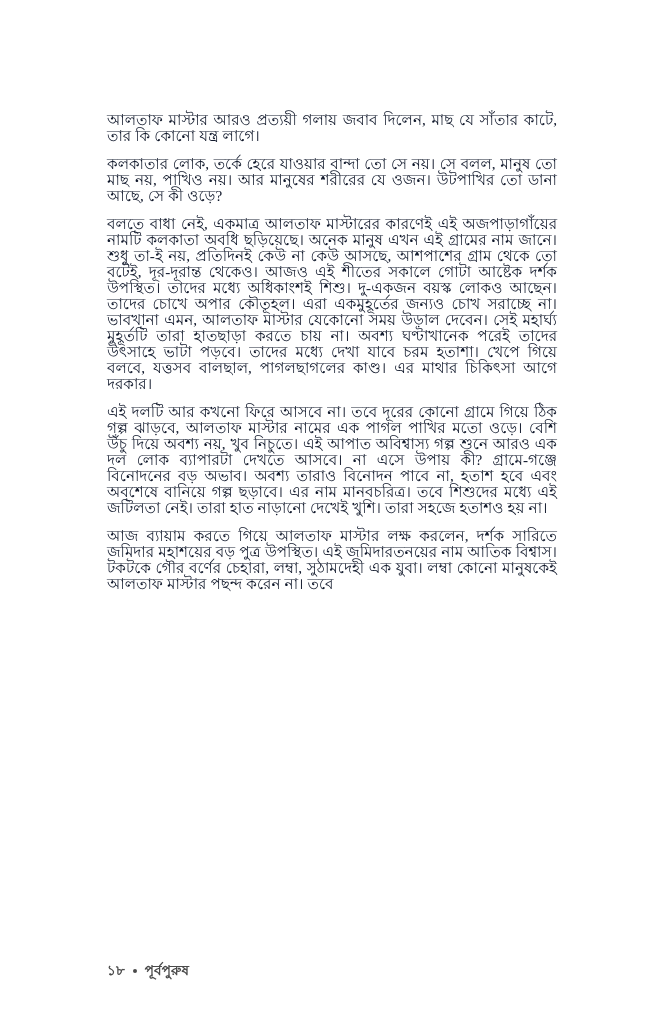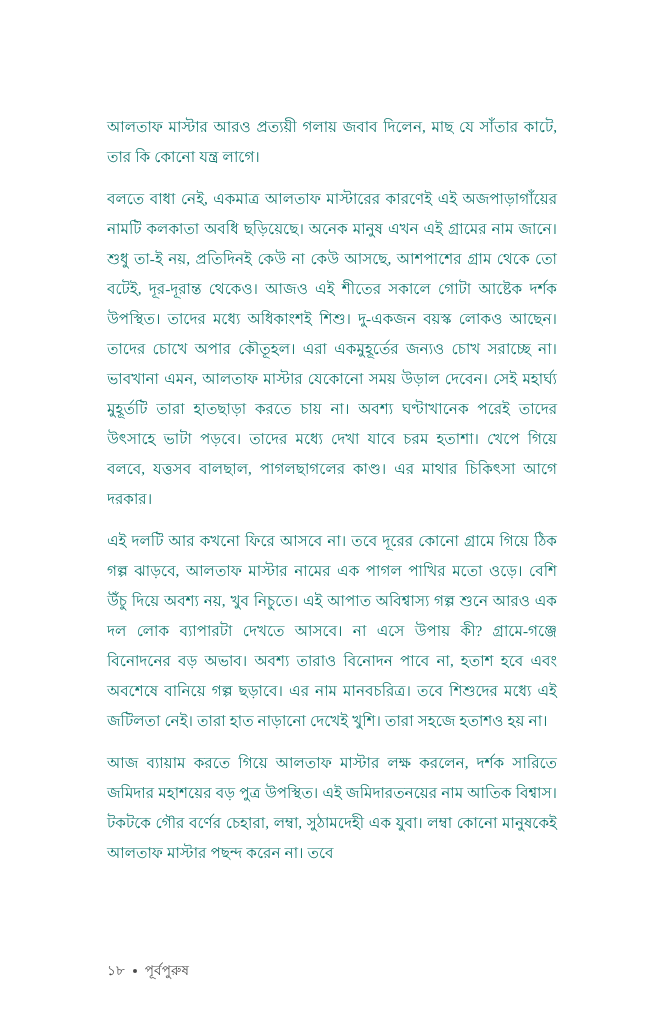--- a/index.html
+++ b/index.html
@@ -23,24 +23,24 @@
   }
   .text-column {
     position: absolute;
     left: 107px;
     top: 112px;
     width: 450px;
   }
   .para {
     margin: 0 0 12px 0;
     font-size: 15.2px;
-    line-height: 30px;
+    line-height: 16px;
     text-align: justify;
     text-justify: inter-word;
-    color: #0f766e;
+    color: #0f172a;
     word-spacing: 0.02em;
     -webkit-font-smoothing: antialiased;
   }
   .para:last-of-type {
     margin-bottom: 4px;
   }
   .footer {
     position: absolute;
     left: 107px;
     bottom: 44px;
@@ -57,29 +57,31 @@
     width: 4px;
     height: 4px;
     border-radius: 50%;
     background: #4a4a4a;
     margin: 0 2px;
     flex: 0 0 auto;
   }
   .footer .folio,
   .footer .book-title {
     white-space: nowrap;
+    font-weight: bold;
   }
 </style>
 </head>
 <body>
 
 <div class="page">
 
   <div class="text-column">
     <p class="para">আলতাফ মাস্টার আরও প্রত্যয়ী গলায় জবাব দিলেন, মাছ যে সাঁতার কাটে, তার কি কোনো যন্ত্র লাগে।</p>
+    <p class="para">কলকাতার লোক, তর্কে হেরে যাওয়ার বান্দা তো সে নয়। সে বলল, মানুষ তো মাছ নয়, পাখিও নয়। আর মানুষের শরীরের যে ওজন। উটপাখির তো ডানা আছে, সে কী ওড়ে?</p>
     <p class="para">বলতে বাধা নেই, একমাত্র আলতাফ মাস্টারের কারণেই এই অজপাড়াগাঁয়ের নামটি কলকাতা অবধি ছড়িয়েছে। অনেক মানুষ এখন এই গ্রামের নাম জানে। শুধু তা-ই নয়, প্রতিদিনই কেউ না কেউ আসছে, আশপাশের গ্রাম থেকে তো বটেই, দূর-দূরান্ত থেকেও। আজও এই শীতের সকালে গোটা আষ্টেক দর্শক উপস্থিত। তাদের মধ্যে অধিকাংশই শিশু। দু-একজন বয়স্ক লোকও আছেন। তাদের চোখে অপার কৌতূহল। এরা একমুহূর্তের জন্যও চোখ সরাচ্ছে না। ভাবখানা এমন, আলতাফ মাস্টার যেকোনো সময় উড়াল দেবেন। সেই মহার্ঘ্য মুহূর্তটি তারা হাতছাড়া করতে চায় না। অবশ্য ঘণ্টাখানেক পরেই তাদের উৎসাহে ভাটা পড়বে। তাদের মধ্যে দেখা যাবে চরম হতাশা। খেপে গিয়ে বলবে, যত্তসব বালছাল, পাগলছাগলের কাণ্ড। এর মাথার চিকিৎসা আগে দরকার।</p>
     <p class="para">এই দলটি আর কখনো ফিরে আসবে না। তবে দূরের কোনো গ্রামে গিয়ে ঠিক গল্প ঝাড়বে, আলতাফ মাস্টার নামের এক পাগল পাখির মতো ওড়ে। বেশি উঁচু দিয়ে অবশ্য নয়, খুব নিচুতে। এই আপাত অবিশ্বাস্য গল্প শুনে আরও এক দল লোক ব্যাপারটা দেখতে আসবে। না এসে উপায় কী? গ্রামে-গঞ্জে বিনোদনের বড় অভাব। অবশ্য তারাও বিনোদন পাবে না, হতাশ হবে এবং অবশেষে বানিয়ে গল্প ছড়াবে। এর নাম মানবচরিত্র। তবে শিশুদের মধ্যে এই জটিলতা নেই। তারা হাত নাড়ানো দেখেই খুশি। তারা সহজে হতাশও হয় না।</p>
     <p class="para">আজ ব্যায়াম করতে গিয়ে আলতাফ মাস্টার লক্ষ করলেন, দর্শক সারিতে জমিদার মহাশয়ের বড় পুত্র উপস্থিত। এই জমিদারতনয়ের নাম আতিক বিশ্বাস। টকটকে গৌর বর্ণের চেহারা, লম্বা, সুঠামদেহী এক যুবা। লম্বা কোনো মানুষকেই আলতাফ মাস্টার পছন্দ করেন না। তবে</p>
   </div>
 
   <div class="footer">
     <span class="folio">১৮</span>
     <span class="sep-dot"></span>
     <span class="book-title">পূর্বপুরুষ</span>
   </div>

